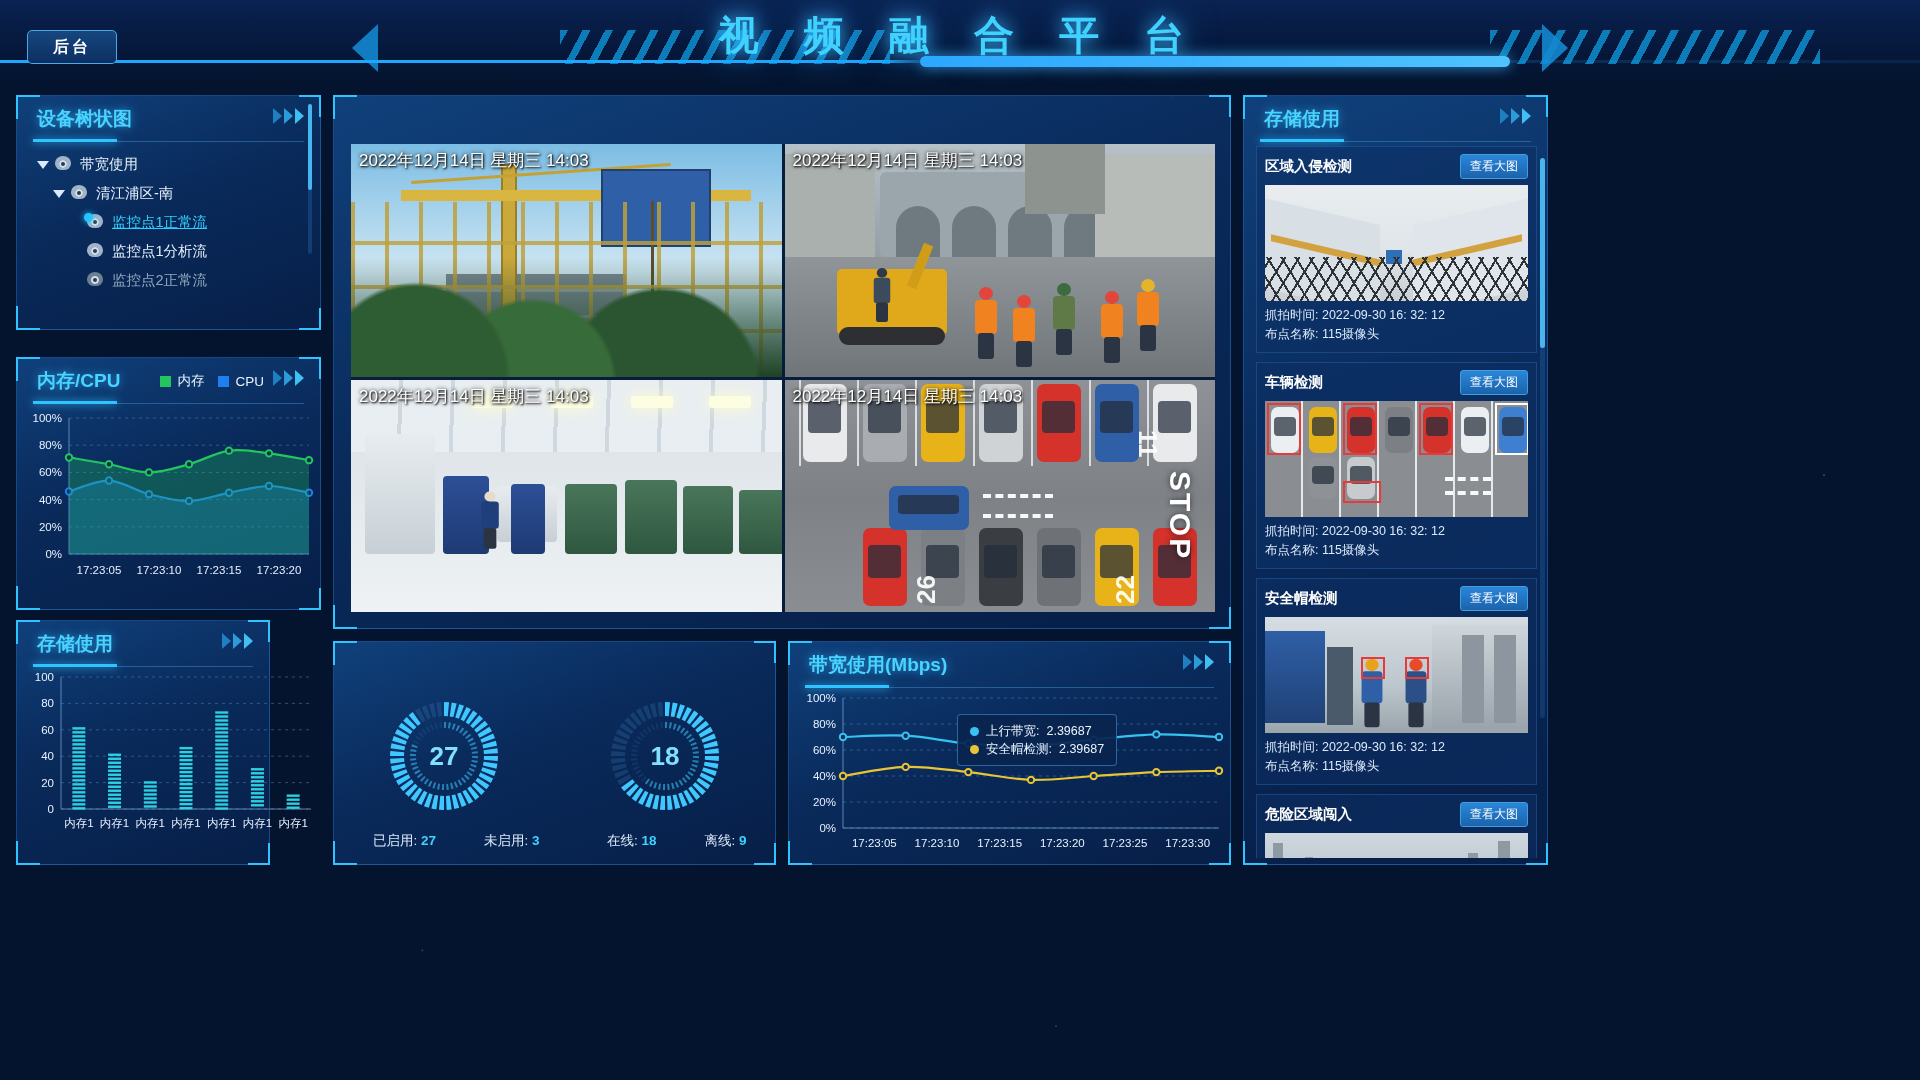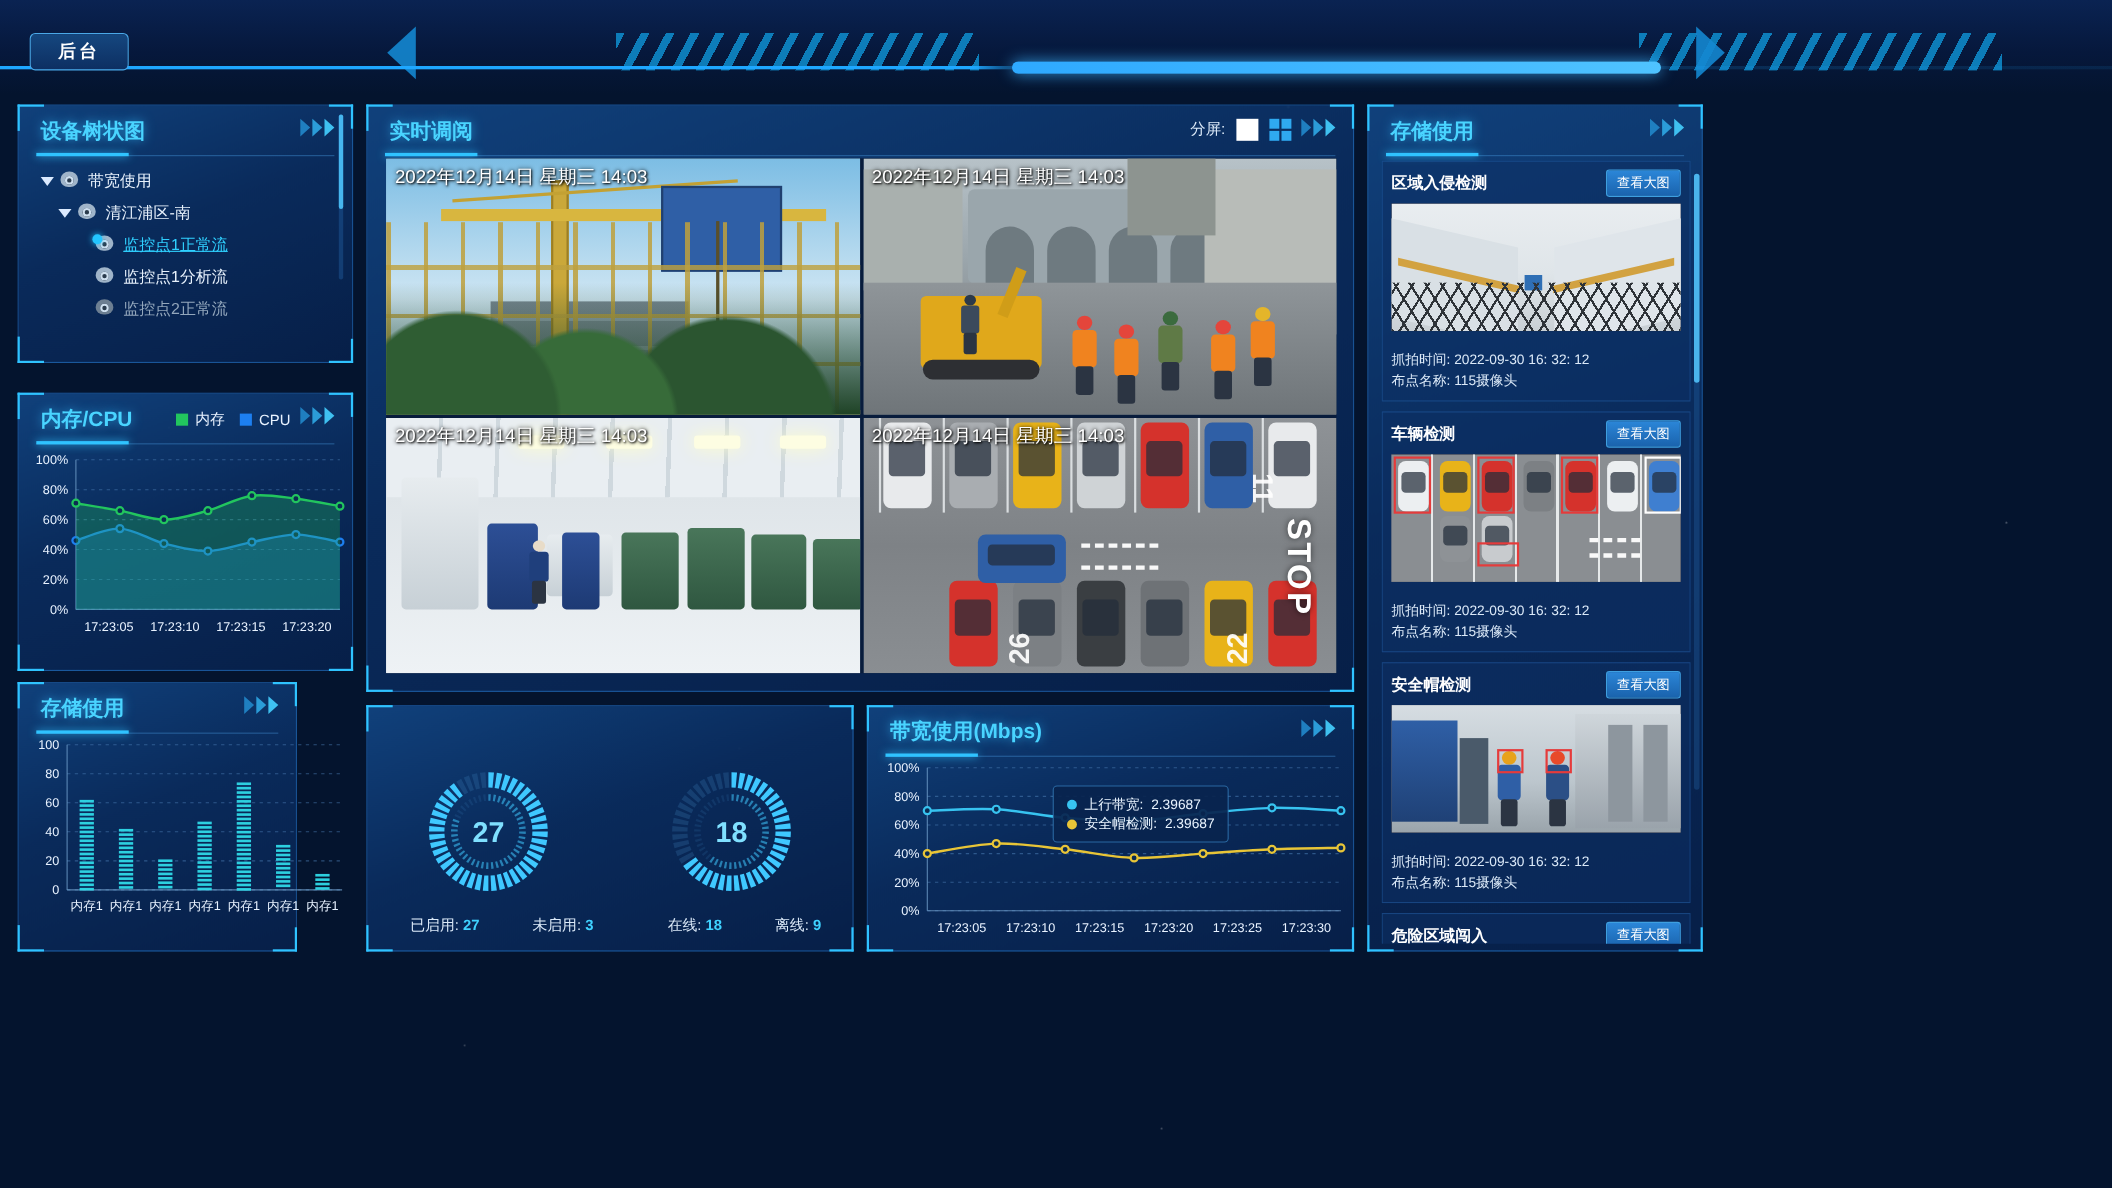--- a/index.html
+++ b/index.html
@@ -202,21 +202,21 @@
   
   #pnl-alert{left:1243px;top:95px;width:305px;height:770px;}
   .alert-list{position:absolute;left:12px;top:50px;width:281px;height:712px;overflow:hidden;}
   .alert-card{background:rgba(12,48,100,.55);border:1px solid rgba(48,120,200,.35);
     margin-bottom:9px;padding:7px 8px 8px 8px;position:relative;}
   .ac-head{display:flex;align-items:center;justify-content:space-between;margin-bottom:6px;}
   .ac-title{font-size:14.5px;color:#ffffff;font-weight:bold;}
   .ac-btn{background:linear-gradient(180deg,#2b86d8,#1a63ad);border:1px solid #3e9fe0;border-radius:3px;
     color:#fff;font-size:12px;padding:3px 9px;cursor:pointer;white-space:nowrap;}
   .ac-img{width:100%;height:116px;position:relative;overflow:hidden;background:#223;}
-  .ac-meta{font-size:12.5px;color:#dbe9f8;line-height:19px;margin-top:17px;}
+  .ac-meta{font-size:12.5px;color:#dbe9f8;line-height:19px;margin-top:5px;}
   .alert-scroll{position:absolute;right:2px;top:62px;width:5px;height:560px;border-radius:3px;background:rgba(40,110,180,.3);}
   .alert-scroll i{position:absolute;left:0;top:0;width:5px;height:190px;border-radius:3px;background:#4ab4ec;display:block;}
   .bbox{position:absolute;border:2px solid #e53b3b;}
   .bbox.w{border-color:#fff;}
 
   
   .as1{position:absolute;inset:0;background:linear-gradient(180deg,#e9edf0 0%,#dfe5e9 55%,#c9d0d5 100%);}
   .as1 .hl{position:absolute;left:-6px;top:26px;width:46%;height:90px;background:#d9e0e5;transform:skewY(13deg);}
   .as1 .hr{position:absolute;right:-6px;top:26px;width:46%;height:90px;background:#dfe5ea;transform:skewY(-13deg);}
   .as1 .band{position:absolute;height:7px;background:#d2a241;}
@@ -237,20 +237,21 @@
 
 <div class="bg-stars"></div>
 
 <div class="header">
   <div class="hdr-hatch l"></div>
   <div class="hdr-hatch r"></div>
   <div class="corner-tri a"></div>
   <div class="corner-tri b"></div>
   <div class="hdr-topline"></div>
   <div class="hdr-pill"></div>
+  <div class="title">视 频 融 合 平 台</div>
   <div class="back-btn">后台</div>
 </div>
 
 <div class="panel" id="pnl-tree">
   <div class="cor-tr"></div>
   <div class="cor-br"></div>
   <div class="p-head">
     <div class="p-title">设备树状图</div>
     <div class="p-rule"></div>
     <div class="p-rule-hl"></div>
@@ -516,40 +517,20 @@
           <rect x="269.6428571428571" y="139.48000000000002" width="13" height="2.4" fill="#2fd9e8" opacity="0.95"></rect>
         </g>
         <text x="276.1428571428571" y="160" text-anchor="middle" class="axtxt" font-size="10.5">内存1</text>
       </svg>
   </div>
 </div>
 
 <div class="panel" id="pnl-live">
   <div class="cor-tr"></div>
   <div class="cor-br"></div>
-  <div class="p-head">
-    <div class="p-title">实时调阅</div>
-    <div class="split-ctl">
-      <span class="split-lbl">分屏:</span>
-      <span class="sp-btn sp-1"></span>
-      <span class="sp-btn sp-4">
-          <i></i>
-          <i></i>
-          <i></i>
-          <i></i>
-        </span>
-    </div>
-    <div class="p-rule"></div>
-    <div class="p-rule-hl"></div>
-    <div class="arrows">
-        <span></span>
-        <span></span>
-        <span></span>
-      </div>
-  </div>
   <div class="vgrid">
 
     <div class="vcell">
       <div class="sc-crane">
         <div class="sky"></div>
         <div class="bldg"></div>
         <div class="mast"></div>
         <div class="jib"></div>
         <div class="cjib"></div>
         <div class="box"></div>

